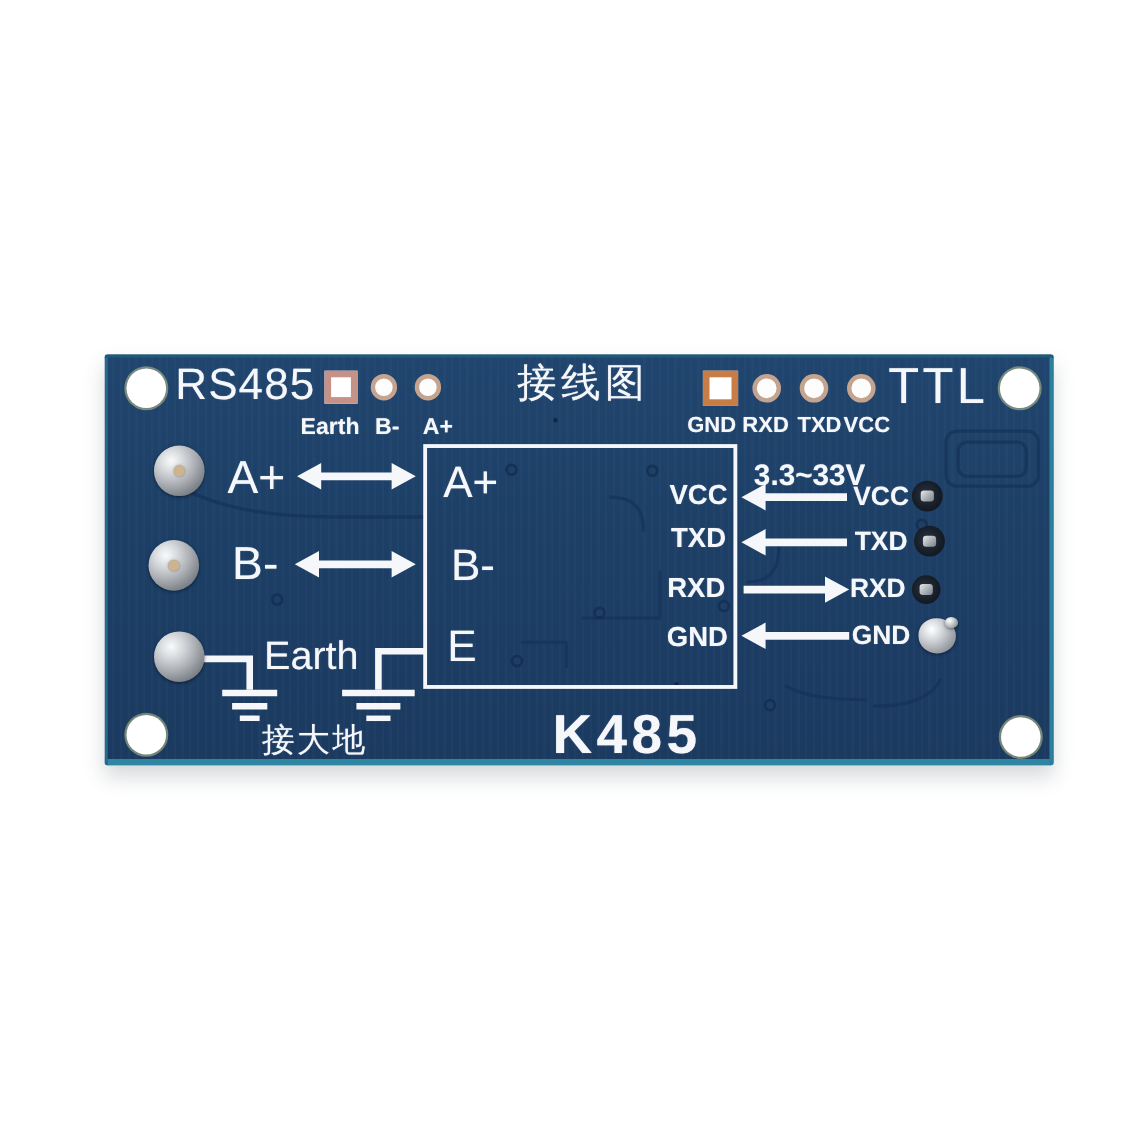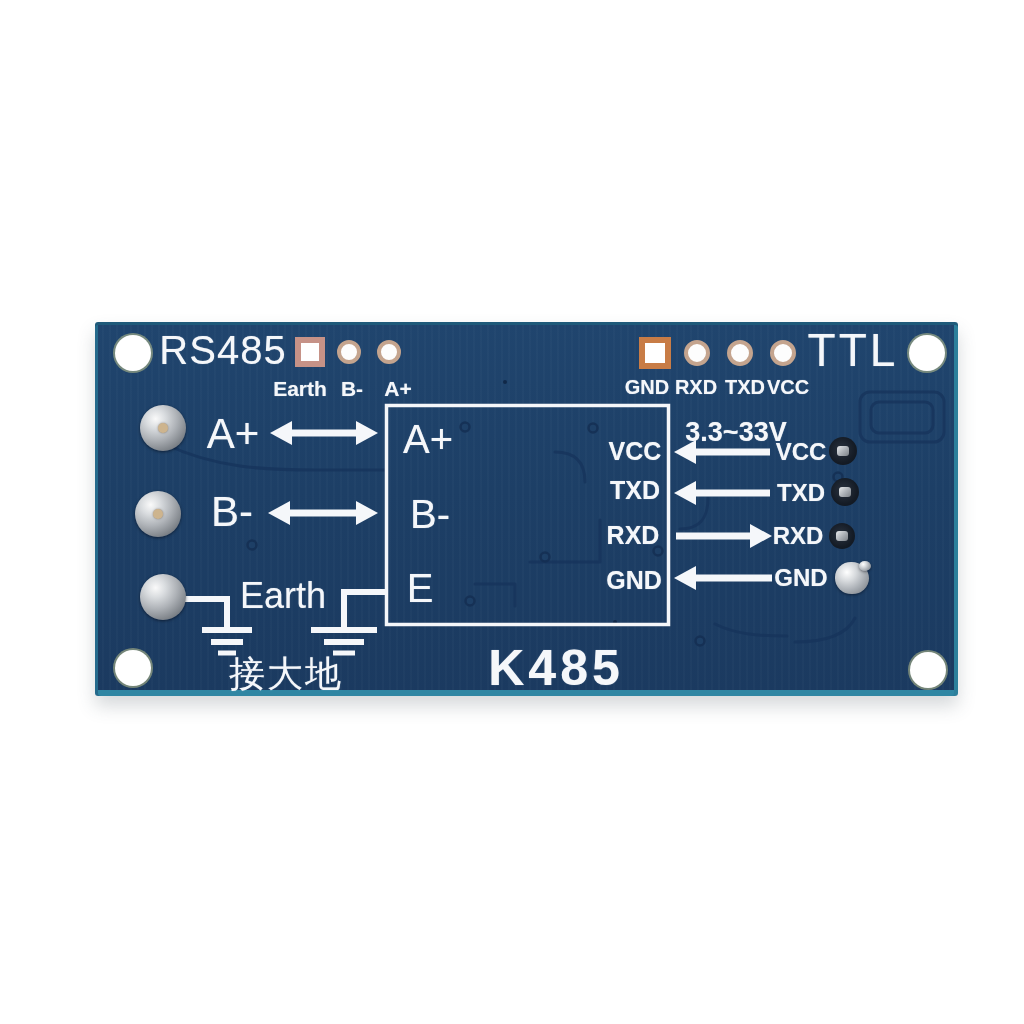--- a/index.html
+++ b/index.html
@@ -153,20 +153,21 @@
     <div class="joint" style="left:750px;top:170px;width:28px;height:28px;">
         <span class="core"></span>
       </div>
     <div class="joint" style="left:747px;top:214px;width:26px;height:26px;">
         <span class="core"></span>
       </div>
     <div class="joint-silver" style="left:757px;top:256px;width:34px;height:32px;"></div>
     <div class="joint-silver" style="left:770px;top:244px;width:12px;height:10px;"></div>
 
     <span class="lbl" style="left:128px;top:28px;font-size:40px;letter-spacing:1px;">RS485</span>
+    <span class="lbl" style="left:435px;top:26px;font-size:36px;letter-spacing:4px;">接线图</span>
     <span class="lbl" style="left:758px;top:28px;font-size:46px;letter-spacing:3px;">TTL</span>
 
     <span class="lbl b" style="left:205px;top:66px;font-size:21px;">Earth</span>
     <span class="lbl b" style="left:257px;top:66px;font-size:21px;">B-</span>
     <span class="lbl b" style="left:303px;top:66px;font-size:21px;">A+</span>
 
     <span class="lbl b" style="left:552px;top:65px;font-size:20px;">GND</span>
     <span class="lbl b" style="left:601px;top:65px;font-size:20px;">RXD</span>
     <span class="lbl b" style="left:650px;top:65px;font-size:20px;">TXD</span>
     <span class="lbl b" style="left:693px;top:65px;font-size:20px;">VCC</span>
@@ -184,16 +185,16 @@
     <span class="lbl b" style="left:538px;top:213px;font-size:25px;">RXD</span>
     <span class="lbl b" style="left:539px;top:258px;font-size:25px;">GND</span>
 
     <span class="lbl b" style="left:641px;top:110px;font-size:27px;">3.3~33V</span>
 
     <span class="lbl b" style="left:706px;top:130px;font-size:24px;">VCC</span>
     <span class="lbl b" style="left:706px;top:171px;font-size:24px;">TXD</span>
     <span class="lbl b" style="left:703px;top:214px;font-size:24px;">RXD</span>
     <span class="lbl b" style="left:706px;top:256px;font-size:24px;">GND</span>
 
-    <span class="lbl" style="left:191px;top:352px;font-size:36px;letter-spacing:2px;">接大地</span>
-    <span class="lbl b" style="left:461px;top:346px;font-size:50px;letter-spacing:4px;">K485</span>
+    <span class="lbl" style="left:191px;top:352px;font-size:30px;letter-spacing:2px;">接大地</span>
+    <span class="lbl b" style="left:475px;top:346px;font-size:50px;letter-spacing:4px;">K485</span>
   </div>
 </div>
 
 </body></html>

